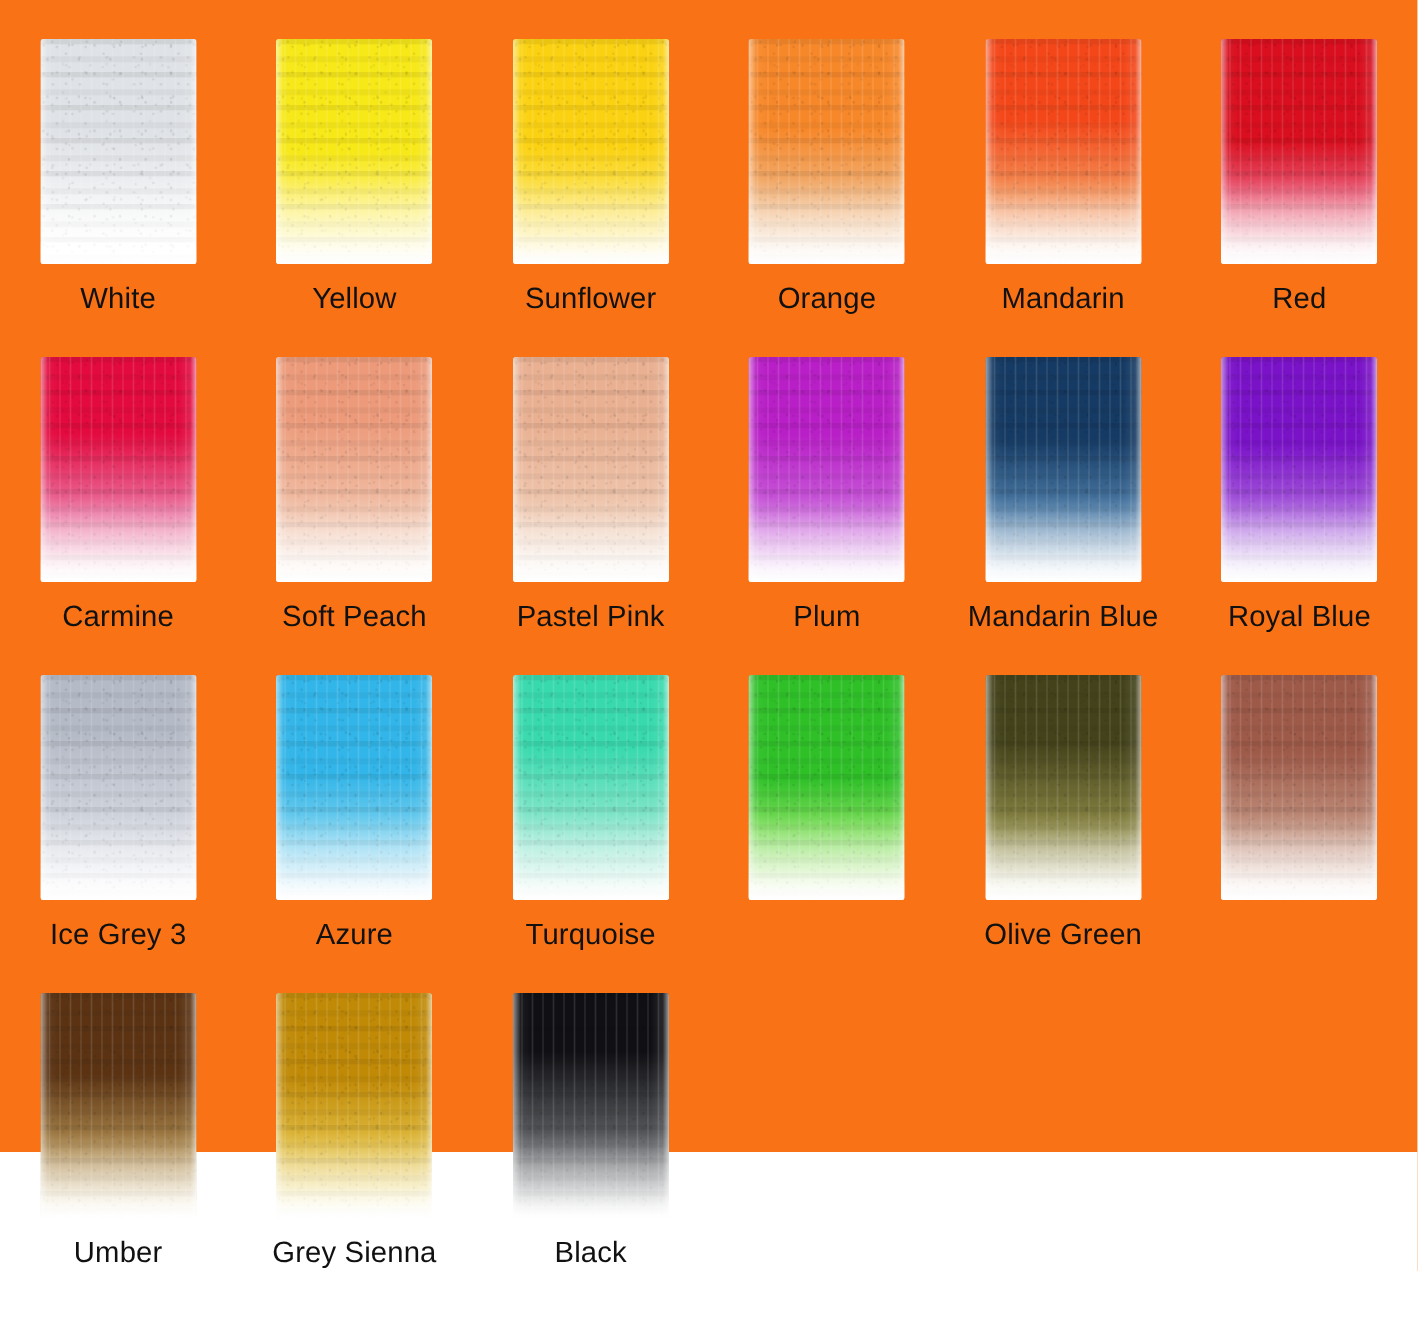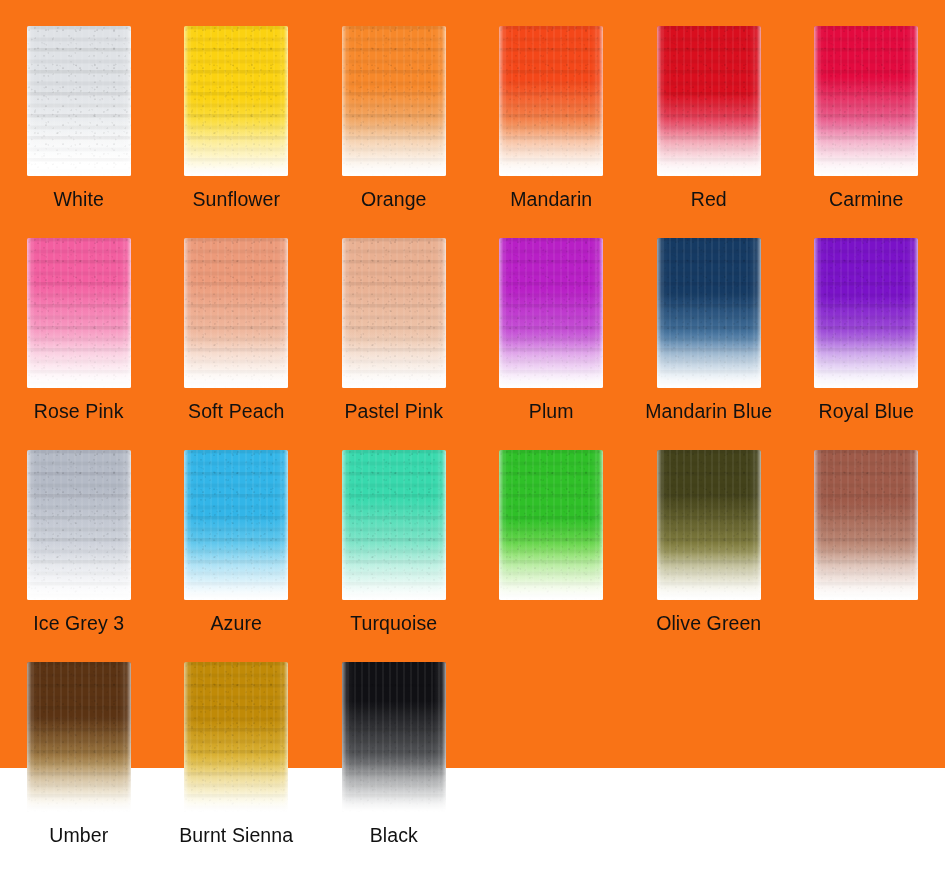--- a/index.html
+++ b/index.html
@@ -169,20 +169,31 @@
           <div class="bands"></div>
           <div class="grain"></div>
           <div class="edges"></div>
           <div class="sidefade"></div>
           <div class="bottomfade"></div>
         </div>
         <div class="swatch-label">White</div>
       </div>
       <div class="swatch-cell">
         <div class="swatch-paint">
+          <div class="wash" style="background: linear-gradient(rgb(247, 232, 23) 0%, rgb(247, 232, 23) 50%, rgb(251, 238, 95) 68%, rgb(253, 247, 196) 93%, rgb(255, 255, 255) 100%);"></div>
+          <div class="bands"></div>
+          <div class="grain"></div>
+          <div class="edges"></div>
+          <div class="sidefade"></div>
+          <div class="bottomfade"></div>
+        </div>
+        <div class="swatch-label">Yellow</div>
+      </div>
+      <div class="swatch-cell">
+        <div class="swatch-paint">
           <div class="wash" style="background: linear-gradient(rgb(251, 210, 17) 0%, rgb(251, 210, 17) 48%, rgb(251, 224, 75) 68%, rgb(253, 240, 173) 93%, rgb(255, 255, 255) 100%);"></div>
           <div class="bands"></div>
           <div class="grain"></div>
           <div class="edges"></div>
           <div class="sidefade"></div>
           <div class="bottomfade"></div>
         </div>
         <div class="swatch-label">Sunflower</div>
       </div>
       <div class="swatch-cell">
@@ -224,31 +235,20 @@
           <div class="bands"></div>
           <div class="grain"></div>
           <div class="edges"></div>
           <div class="sidefade"></div>
           <div class="bottomfade"></div>
         </div>
         <div class="swatch-label">Carmine</div>
       </div>
       <div class="swatch-cell">
         <div class="swatch-paint">
-          <div class="wash" style="background: linear-gradient(rgb(243, 94, 160) 0%, rgb(243, 94, 160) 30%, rgb(248, 167, 201) 68%, rgb(252, 234, 241) 93%, rgb(255, 255, 255) 100%);"></div>
-          <div class="bands"></div>
-          <div class="grain"></div>
-          <div class="edges"></div>
-          <div class="sidefade"></div>
-          <div class="bottomfade"></div>
-        </div>
-        <div class="swatch-label">Rose Pink</div>
-      </div>
-      <div class="swatch-cell">
-        <div class="swatch-paint">
           <div class="wash" style="background: linear-gradient(rgb(236, 154, 122) 0%, rgb(236, 154, 122) 28%, rgb(240, 189, 164) 68%, rgb(250, 238, 230) 93%, rgb(255, 255, 255) 100%);"></div>
           <div class="bands"></div>
           <div class="grain"></div>
           <div class="edges"></div>
           <div class="sidefade"></div>
           <div class="bottomfade"></div>
         </div>
         <div class="swatch-label">Soft Peach</div>
       </div>
       <div class="swatch-cell">
@@ -372,21 +372,21 @@
       </div>
       <div class="swatch-cell">
         <div class="swatch-paint">
           <div class="wash" style="background: linear-gradient(rgb(192, 138, 7) 0%, rgb(192, 138, 7) 38%, rgb(224, 187, 63) 68%, rgb(247, 240, 194) 93%, rgb(255, 255, 255) 100%);"></div>
           <div class="bands"></div>
           <div class="grain"></div>
           <div class="edges"></div>
           <div class="sidefade"></div>
           <div class="bottomfade"></div>
         </div>
-        <div class="swatch-label">Burnt Sienna</div>
+        <div class="swatch-label">Grey Sienna</div>
       </div>
       <div class="swatch-cell">
         <div class="swatch-paint">
           <div class="wash" style="background: linear-gradient(rgb(16, 16, 20) 0%, rgb(16, 16, 20) 26%, rgb(95, 97, 100) 68%, rgb(194, 196, 198) 93%, rgb(255, 255, 255) 100%);"></div>
           <div class="bands"></div>
           <div class="grain"></div>
           <div class="edges"></div>
           <div class="sidefade"></div>
           <div class="bottomfade"></div>
         </div>

